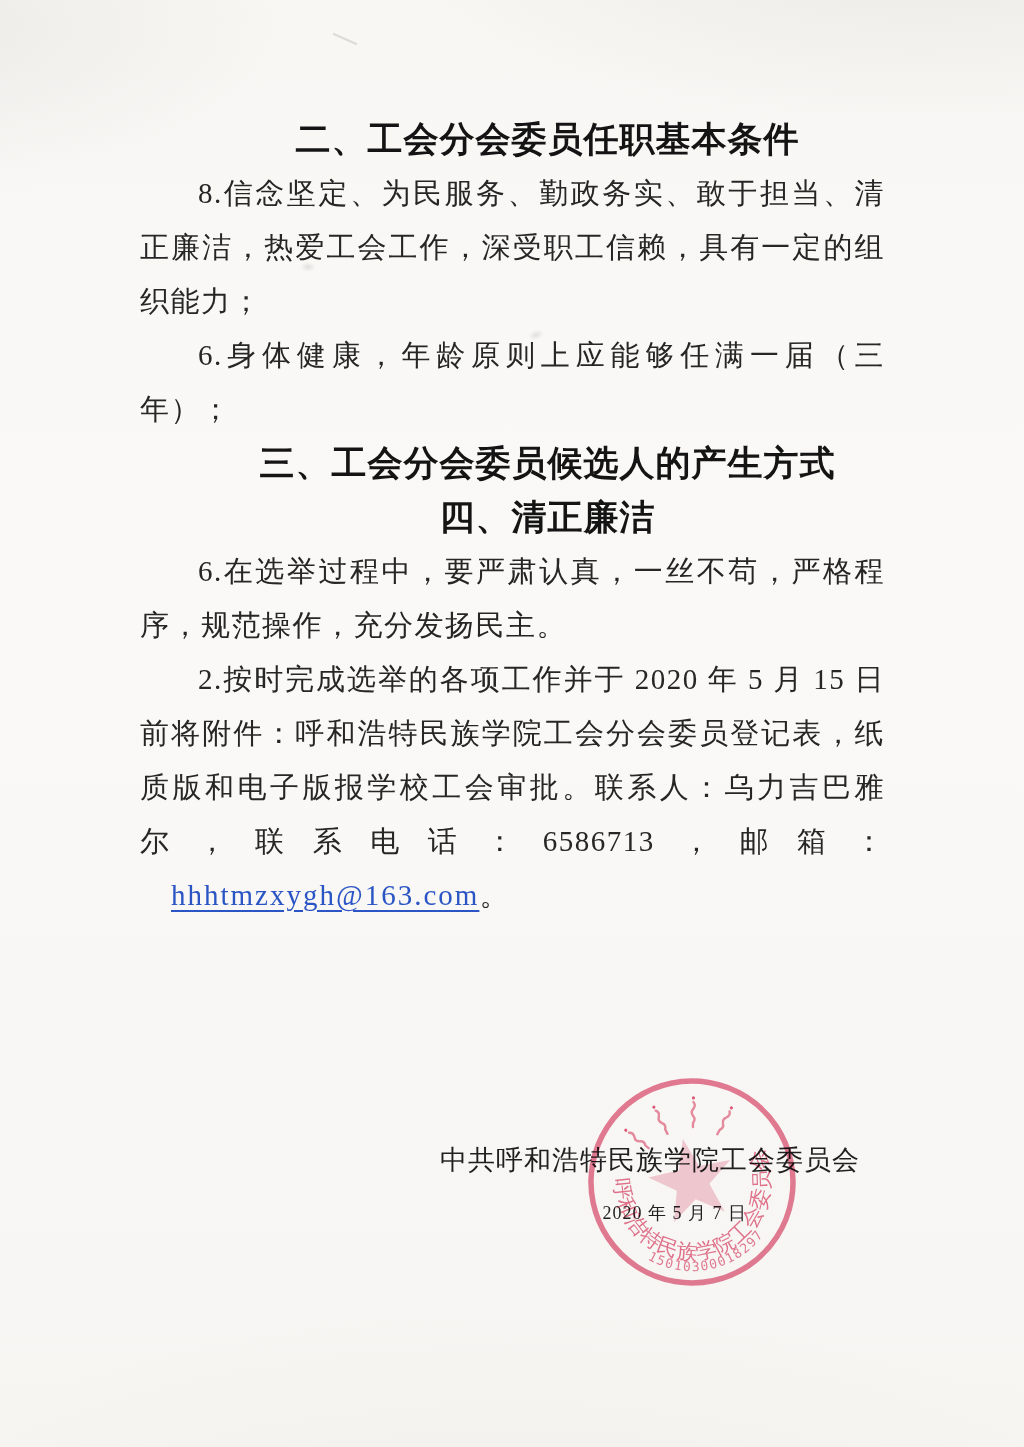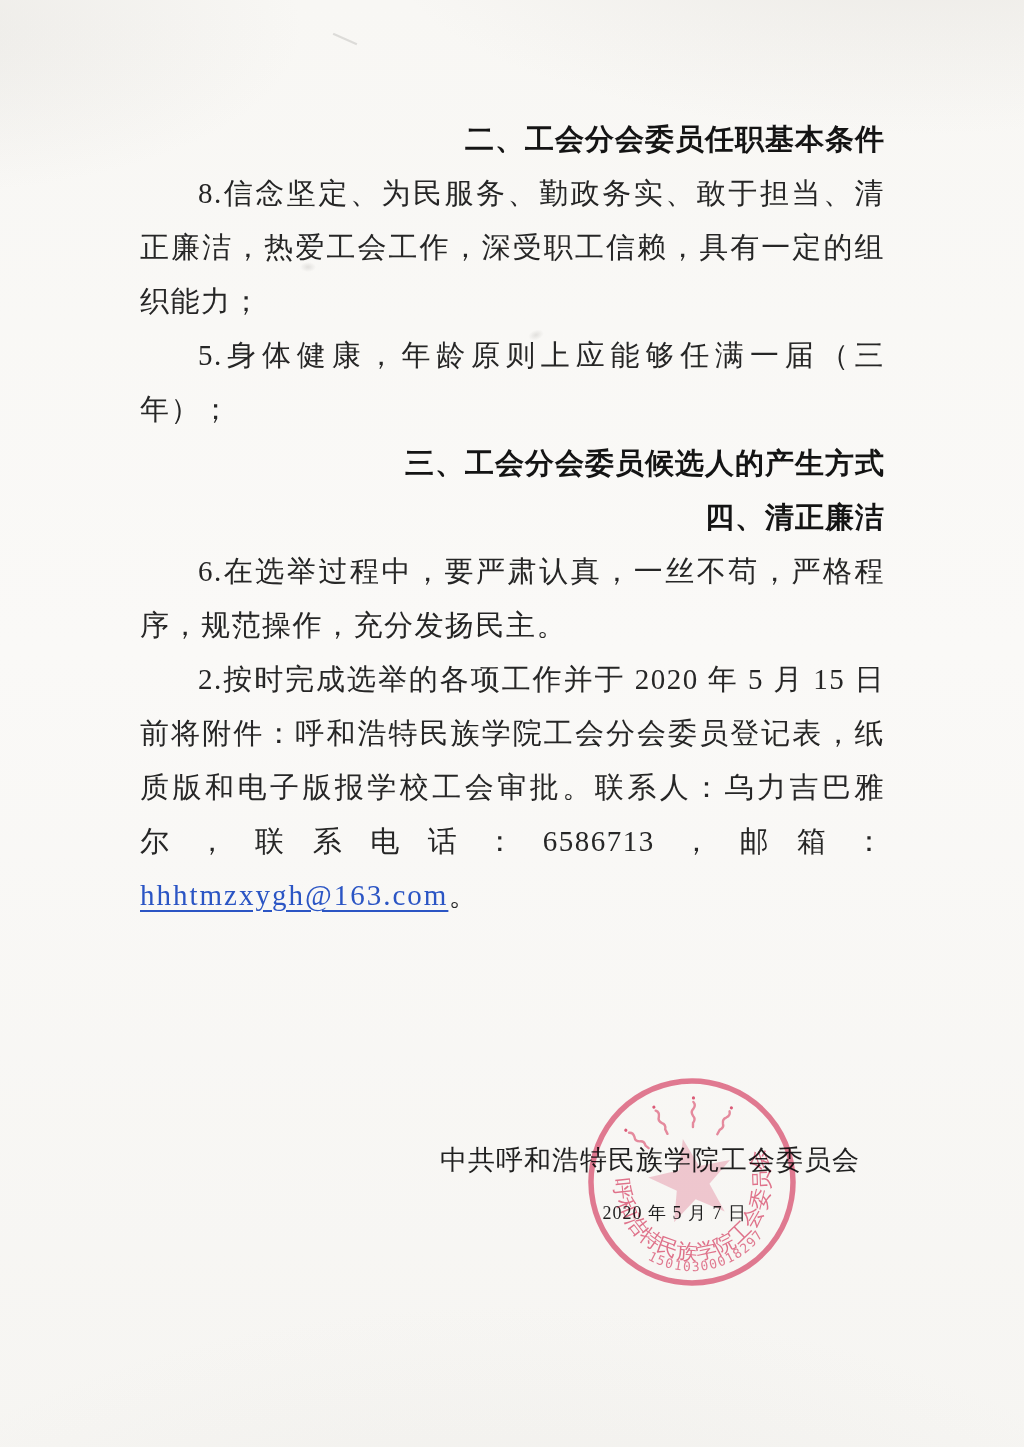--- a/index.html
+++ b/index.html
@@ -18,28 +18,29 @@
     font-family:"Liberation Serif","DejaVu Serif",serif;
   }
   .content{
     position:absolute;left:140px;top:112px;width:745px;
     font-size:29px;line-height:54px;letter-spacing:1.5px;
     text-align:justify;
   }
   .content p{margin:0;text-indent:2em;}
   .content .heading{
     font-family:"DejaVu Sans","Liberation Sans",sans-serif;
-    font-weight:700;font-size:29px;color:#141414;
-    letter-spacing:1px;text-align:right;
+    font-weight:700;font-size:35px;color:#141414;
+    letter-spacing:1px;text-align:center;
   }
   .email-link{
     color:var(--link-color,#2b55c4);
     text-decoration:underline;
     text-underline-offset:5px;
     letter-spacing:2px;
+    margin-left:31px;
   }
   .signature{
     position:absolute;top:1142px;right:164px;
     font-size:27px;letter-spacing:1px;color:#1f1f1f;white-space:nowrap;font-family:Liberation Mono, monospace;
   }
   .date{
     position:absolute;top:1201px;right:277px;
     font-size:18px;letter-spacing:1px;color:#1f1f1f;white-space:nowrap;
   }
   .seal{
@@ -52,21 +53,21 @@
   .smudge-dot{width:16px;height:10px;background:radial-gradient(closest-side,rgba(120,117,112,.18),transparent);}
 </style>
 </head>
 <body>
 
 <div class="page">
 
   <div class="content">
     <p class="heading">二、工会分会委员任职基本条件</p>
     <p>8.信念坚定、为民服务、勤政务实、敢于担当、清正廉洁，热爱工会工作，深受职工信赖，具有一定的组织能力；</p>
-    <p>5.身体健康，年龄原则上应能够任满一届（三年）；</p>
+    <p>6.身体健康，年龄原则上应能够任满一届（三年）；</p>
     <p class="heading">三、工会分会委员候选人的产生方式</p>
     <p class="heading">四、清正廉洁</p>
     <p>6.在选举过程中，要严肃认真，一丝不苟，严格程序，规范操作，充分发扬民主。</p>
     <p><span>2.按时完成选举的各项工作并于 2020 年 5 月 15 日前将附件：呼和浩特民族学院工会分会委员登记表，纸质版和电子版报学校工会审批。联系人：乌力吉巴雅尔，联系电话：6586713，邮箱：</span><a class="email-link" href="#">hhhtmzxygh@163.com</a><span>。</span></p>
   </div>
 
   <div class="signature">中共呼和浩特民族学院工会委员会</div>
   <div class="date">2020 年 5 月 7 日</div>
 
   <svg class="seal" viewBox="0 0 232 232" xmlns="http://www.w3.org/2000/svg">

